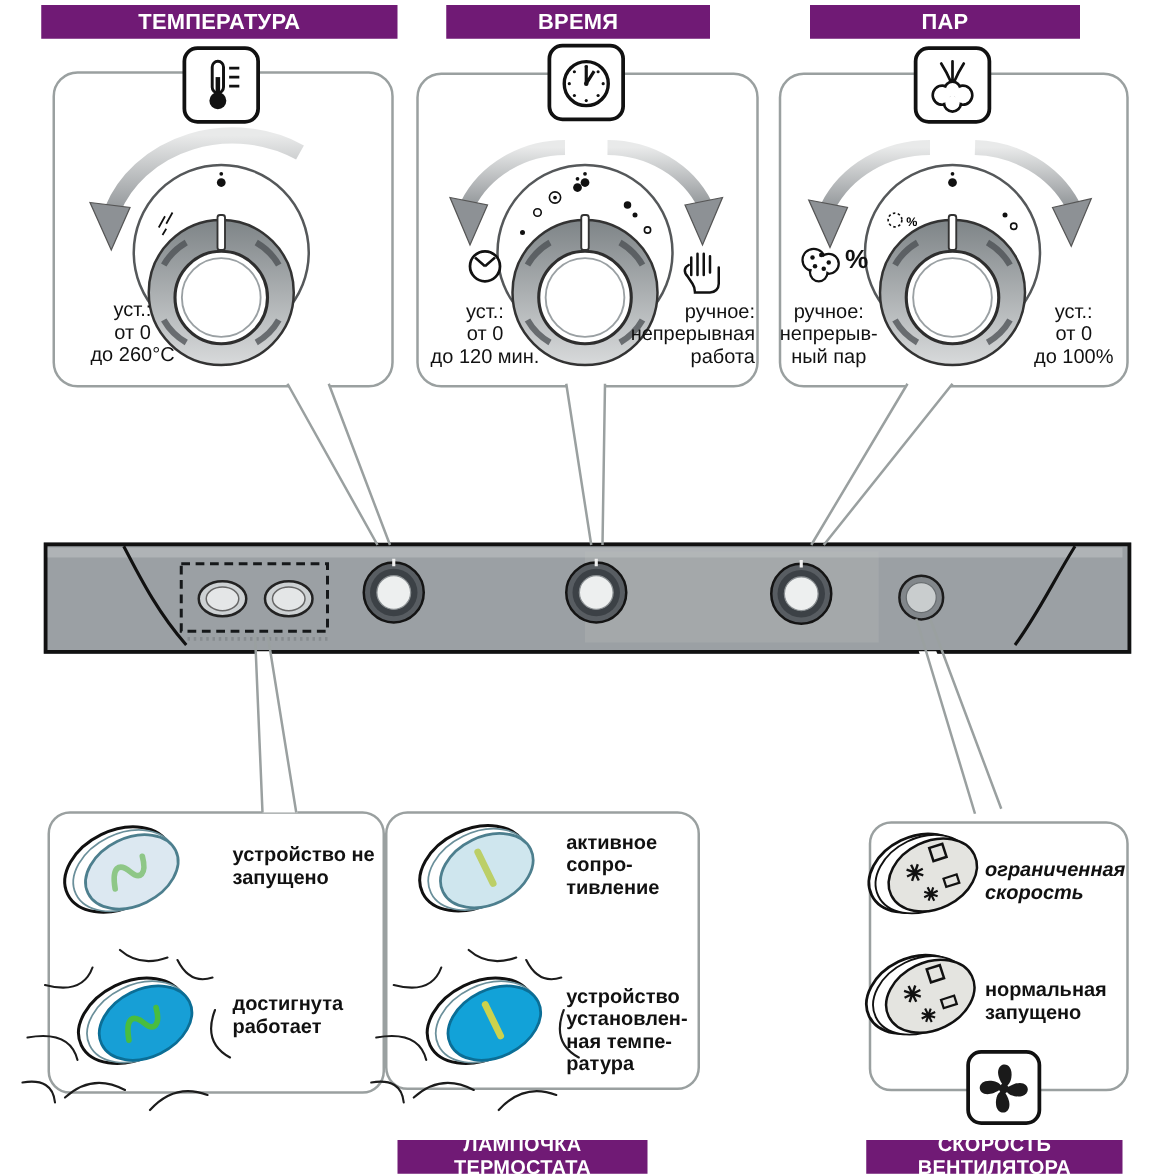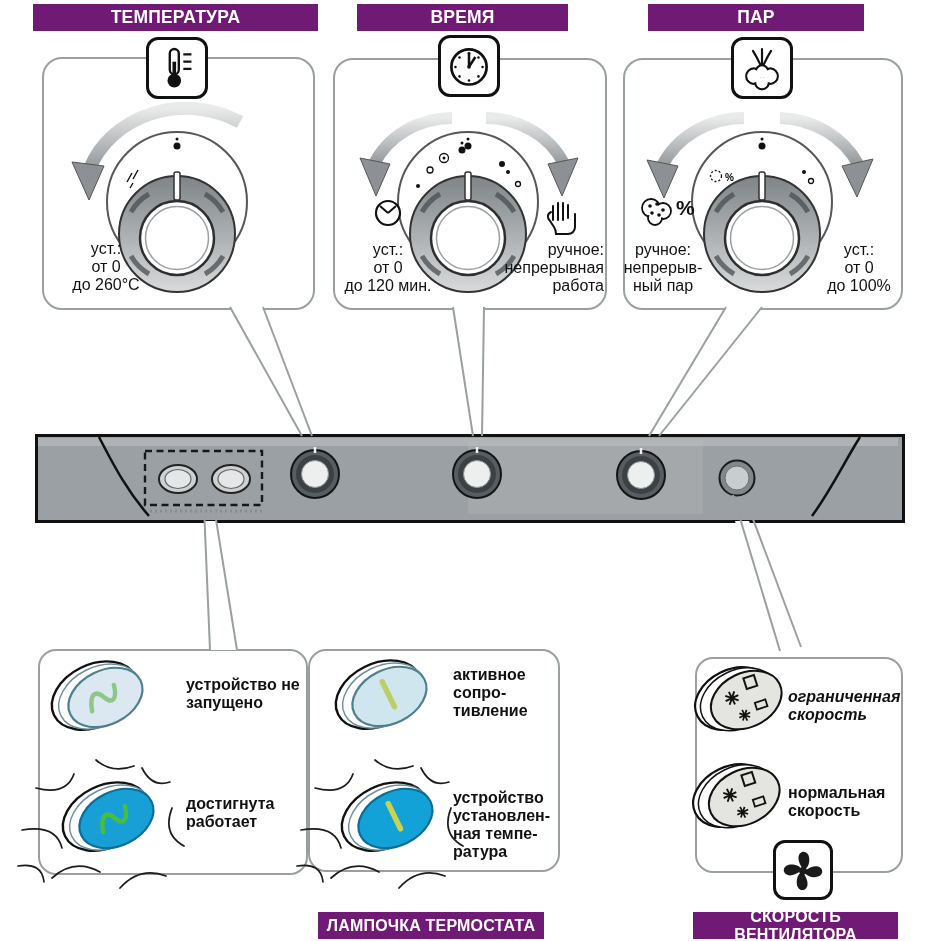--- a/index.html
+++ b/index.html
@@ -309,22 +309,22 @@
   <div class="label" style="left:453px;top:666px;width:105px;">активное
 сопро-
 тивление</div>
   <div class="label" style="left:453px;top:789px;width:110px;">устройство
 установлен-
 ная темпе-
 ратура</div>
   <div class="label" style="left:788px;top:688px;width:112px;font-style:italic;">ограниченная
 скорость</div>
   <div class="label" style="left:788px;top:784px;width:110px;">нормальная
-скорость</div>
-
-  <div class="bar" style="left:318px;top:912px;width:226px;font-size:16px;text-align:center;">
+запущено</div>
+
+  <div class="bar" style="left:318px;top:912px;width:200px;font-size:16px;text-align:center;">
       <span>ЛАМПОЧКА ТЕРМОСТАТА</span>
     </div>
   <div class="bar" style="left:693px;top:912px;width:205px;font-size:16px;text-align:center;">
       <span>СКОРОСТЬ ВЕНТИЛЯТОРА</span>
     </div>
 
 </div>
 
 </body></html>

